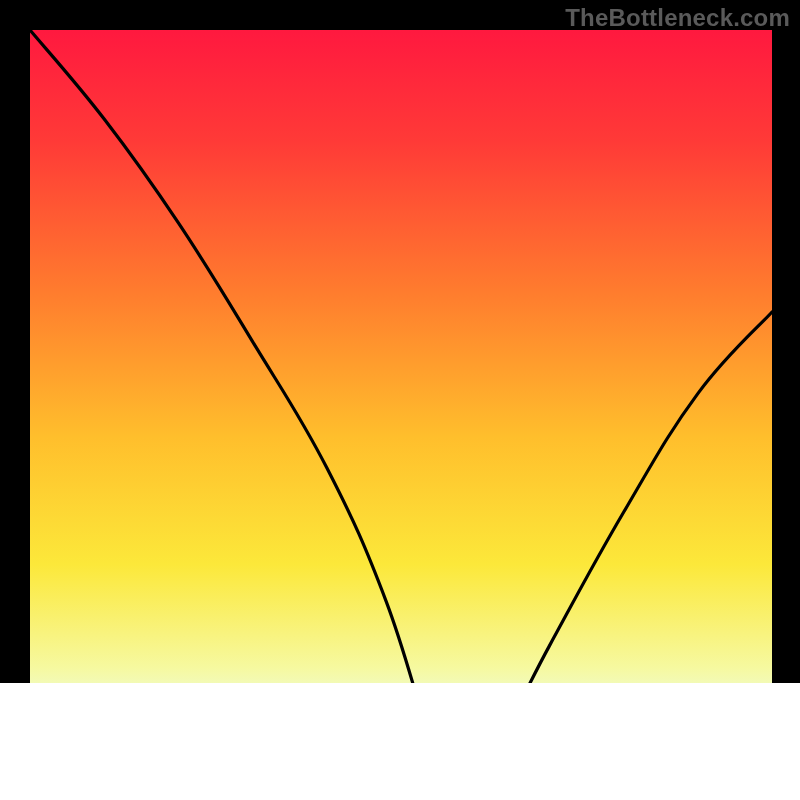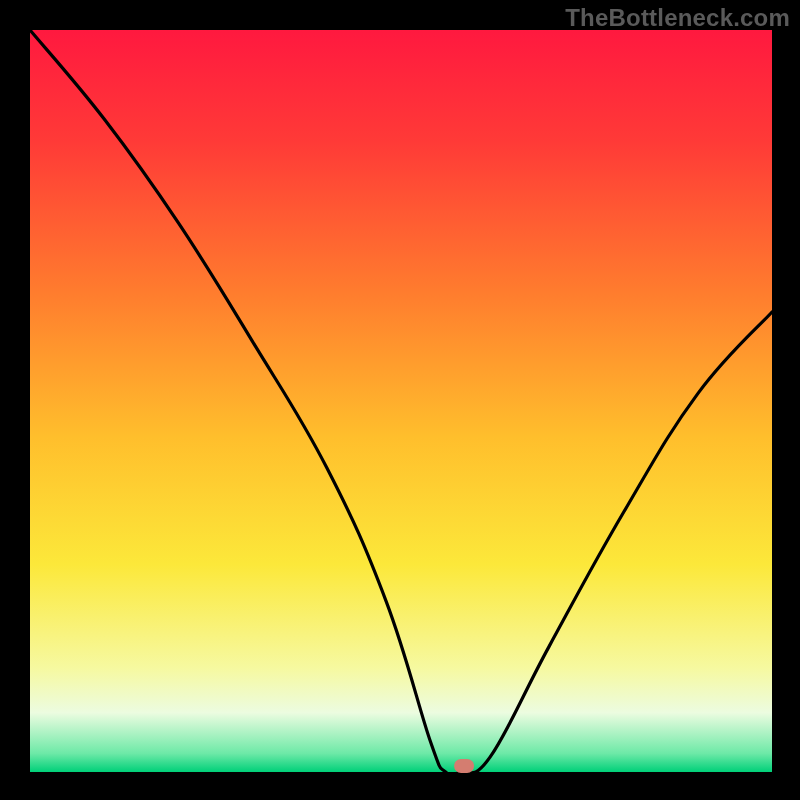--- a/index.html
+++ b/index.html
@@ -4,21 +4,21 @@
 <style>
   body {
     margin: 0;
     padding: 0;
     background: #ffffff;
     font-family: Arial, Helvetica, sans-serif;
   }
   .chart-container {
     position: relative;
     width: 800px;
-    height: 800px;
+    height: 683px;
   }
   .watermark {
     position: absolute;
     top: 4px;
     right: 10px;
     font-size: 24px;
     font-weight: 600;
     color: #5a5a5a;
     letter-spacing: 0.2px;
     z-index: 10;

